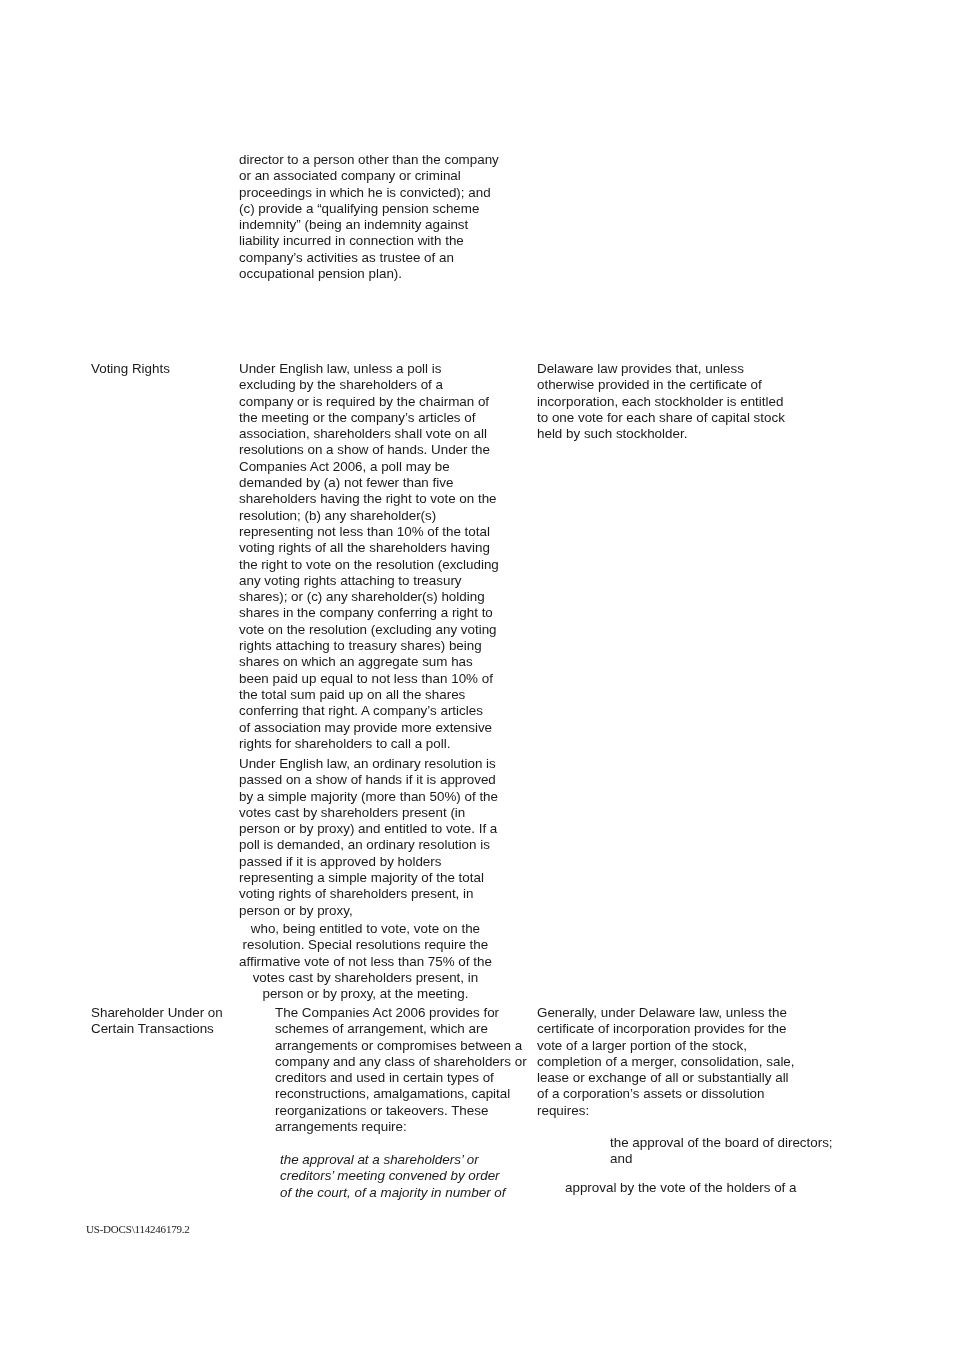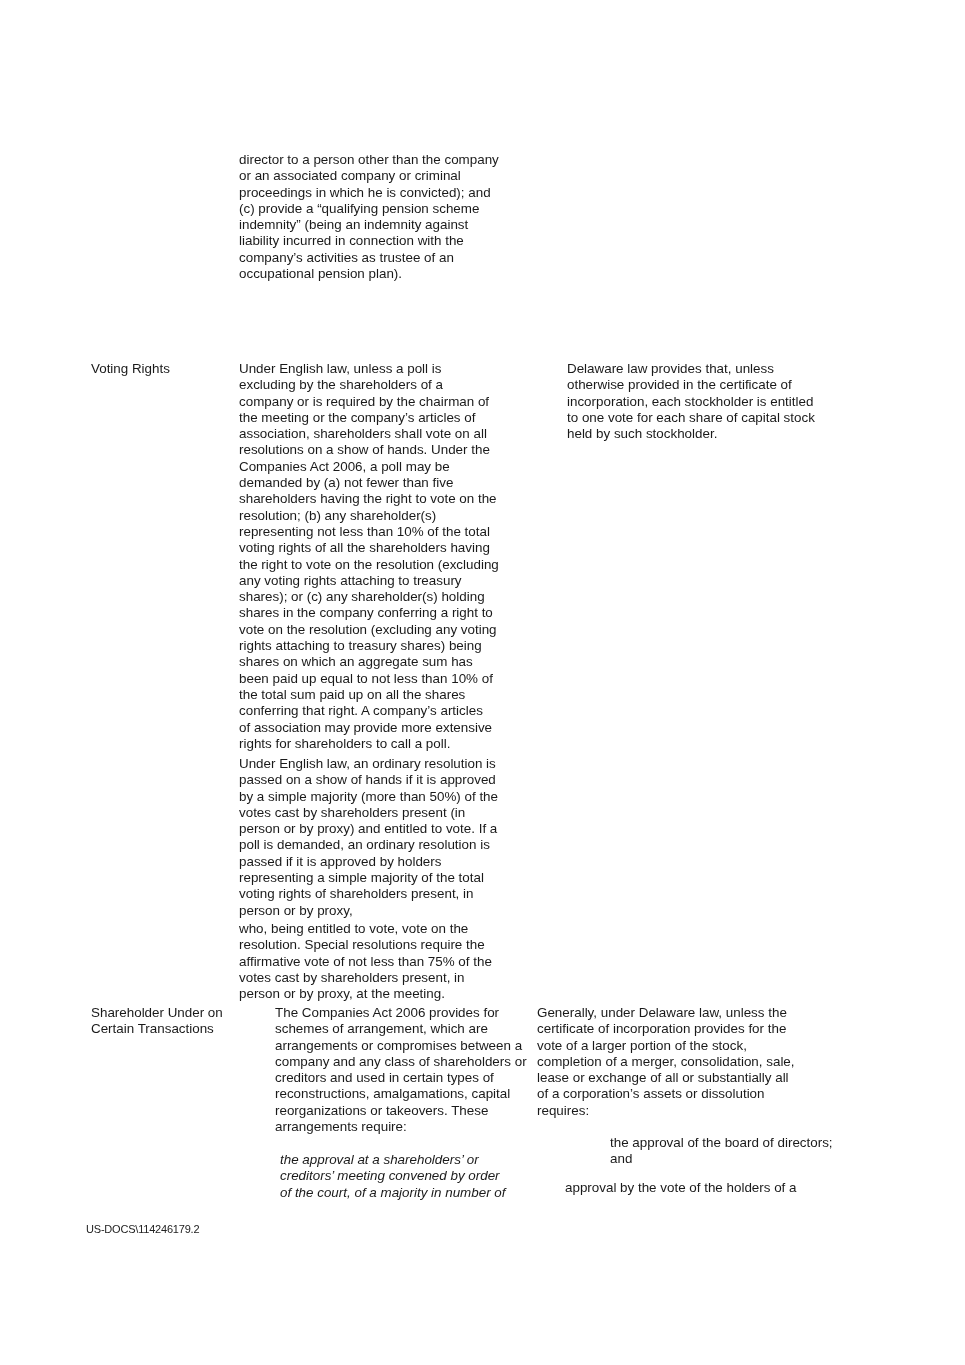--- a/index.html
+++ b/index.html
@@ -6,21 +6,21 @@
   body { width: 965px; height: 1365px; position: relative; overflow: hidden;
          font-family: "Liberation Sans", sans-serif; color: #1a1a1a; }
   .txt { position: absolute; font-size: 13.4px; line-height: 16.3px; white-space: nowrap; }
   .txt .ln { display: block; }
   .col1 { left: 91px; }
   .col2 { left: 239px; }
   .col3 { left: 537px; }
   .ind2 { left: 280px; }
   .ind3 { left: 565px; }
   .footer { position: absolute; left: 86px; top: 1223px; font-size: 11px;
-            font-family: Liberation Sans, sans-serif; color: #222; letter-spacing: -0.2px; }
+            font-family: Liberation Serif, serif; color: #222; letter-spacing: -0.2px; }
 </style>
 </head>
 <body>
 
 <div class="txt col2" style="top:152px;">
     <span class="ln">director to a person other than the company</span>
     <span class="ln">or an associated company or criminal</span>
     <span class="ln">proceedings in which he is convicted); and</span>
     <span class="ln">(c) provide a “qualifying pension scheme</span>
     <span class="ln">indemnity” (being an indemnity against</span>
@@ -63,28 +63,28 @@
     <span class="ln">passed on a show of hands if it is approved</span>
     <span class="ln">by a simple majority (more than 50%) of the</span>
     <span class="ln">votes cast by shareholders present (in</span>
     <span class="ln">person or by proxy) and entitled to vote. If a</span>
     <span class="ln">poll is demanded, an ordinary resolution is</span>
     <span class="ln">passed if it is approved by holders</span>
     <span class="ln">representing a simple majority of the total</span>
     <span class="ln">voting rights of shareholders present, in</span>
     <span class="ln">person or by proxy,</span>
   </div>
-<div class="txt col2" style="top:921px;">
+<div class="txt col2" style="top:921px;text-align:center;">
     <span class="ln">who, being entitled to vote, vote on the</span>
     <span class="ln">resolution. Special resolutions require the</span>
     <span class="ln">affirmative vote of not less than 75% of the</span>
     <span class="ln">votes cast by shareholders present, in</span>
     <span class="ln">person or by proxy, at the meeting.</span>
   </div>
-<div class="txt col3" style="top:361px;margin-left:30px;">
+<div class="txt col3" style="top:361px;">
     <span class="ln">Delaware law provides that, unless</span>
     <span class="ln">otherwise provided in the certificate of</span>
     <span class="ln">incorporation, each stockholder is entitled</span>
     <span class="ln">to one vote for each share of capital stock</span>
     <span class="ln">held by such stockholder.</span>
   </div>
 
 <div class="txt col1" style="top:1005px;">
     <span class="ln">Shareholder Under on</span>
     <span class="ln">Certain Transactions</span>

